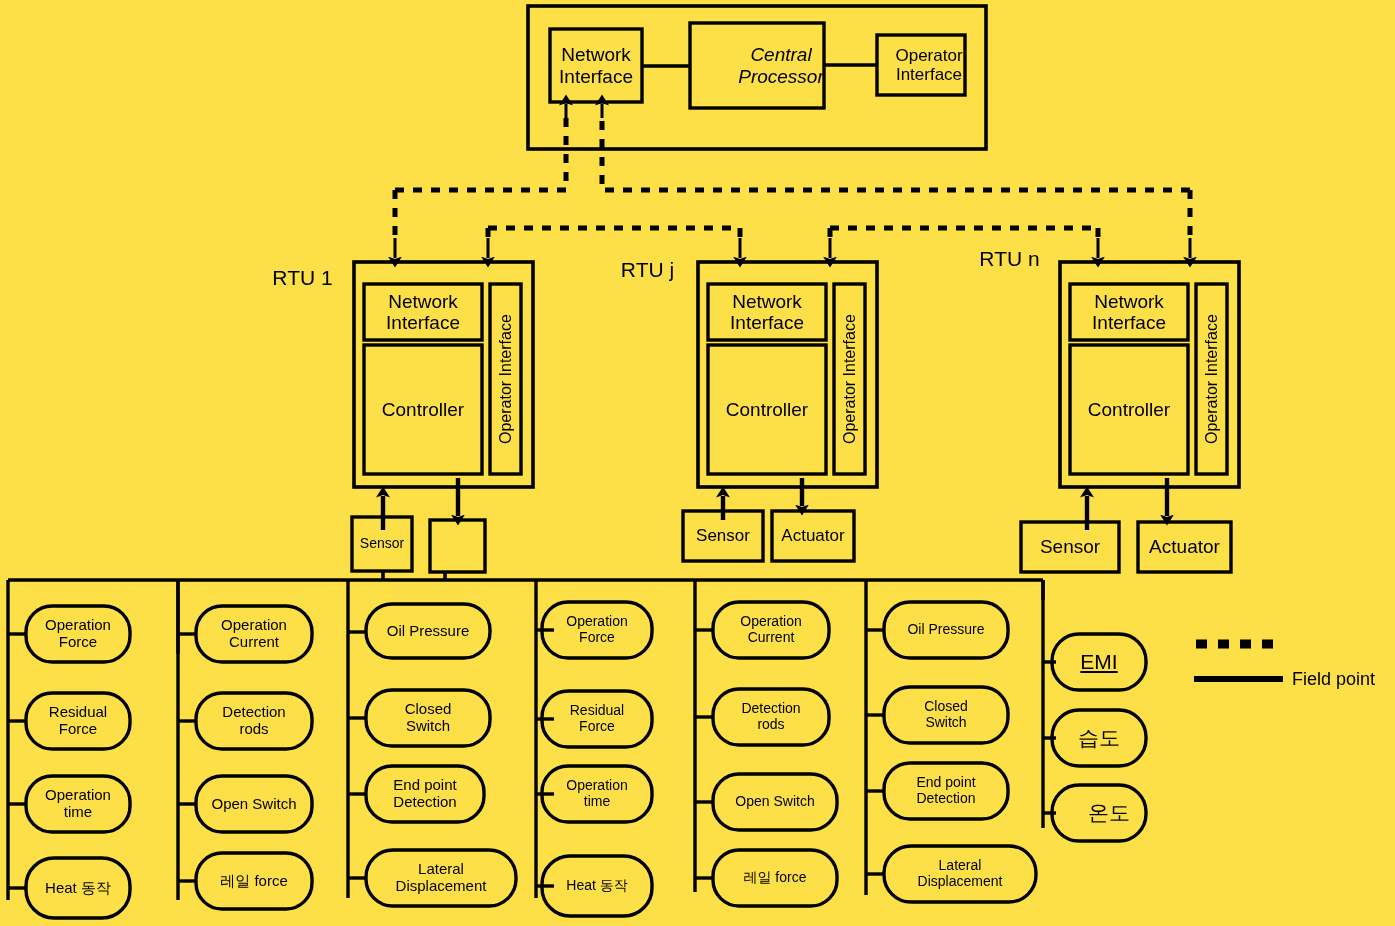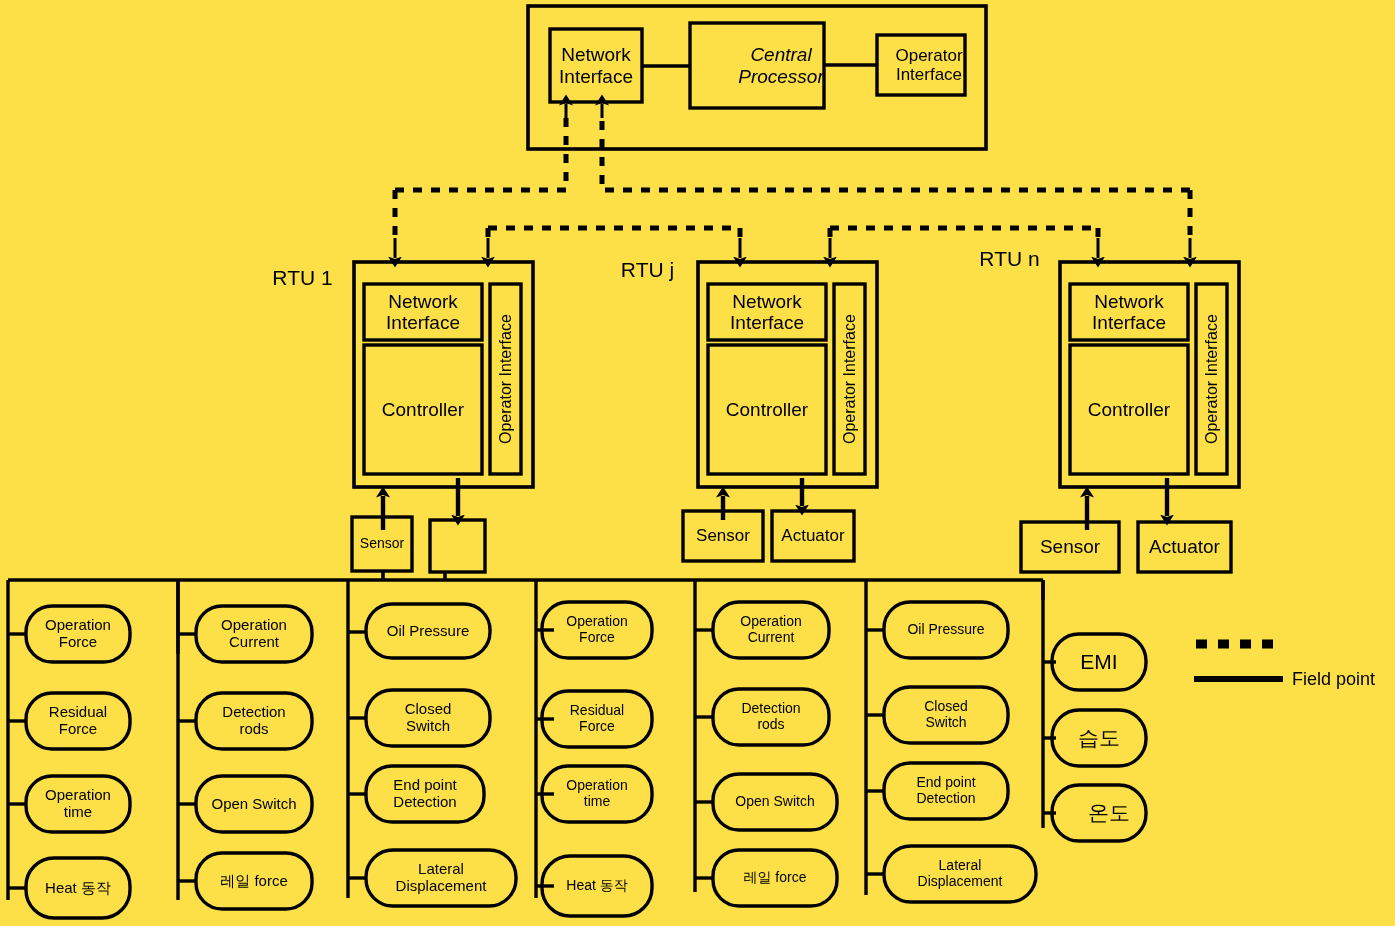--- a/index.html
+++ b/index.html
@@ -286,20 +286,20 @@
   <div class="lbl round-label-sm" style="left:713px;top:850px;width:124px;height:56px;">레일 force</div>
 
   <div class="lbl round-label-sm" style="left:884px;top:602px;width:124px;height:56px;">Oil Pressure</div>
   <div class="lbl round-label-sm" style="left:884px;top:687px;width:124px;height:56px;">Closed
 Switch</div>
   <div class="lbl round-label-sm" style="left:884px;top:763px;width:124px;height:56px;">End point
 Detection</div>
   <div class="lbl round-label-sm" style="left:884px;top:846px;width:152px;height:56px;">Lateral
 Displacement</div>
 
-  <div class="lbl big-round-label" style="left:1052px;top:634px;width:94px;height:56px;">EMI</div>
+  <div class="lbl big-round-label" style="left:1052px;top:634px;width:94px;height:56px;text-decoration:underline;">EMI</div>
   <div class="lbl big-round-label" style="left:1052px;top:710px;width:94px;height:56px;border-radius:21px;">습도</div>
   <div class="lbl big-round-label" style="left:1052px;top:785px;width:114px;height:56px;">온도</div>
 
   <div class="lbl legend-label" style="left:1290px;top:630px;width:100px;height:28px;justify-content:flex-start;"></div>
   <div class="lbl legend-label" style="left:1292px;top:665px;width:102px;height:28px;justify-content:flex-start;">Field point</div>
 
 </div>
 
 </body></html>

